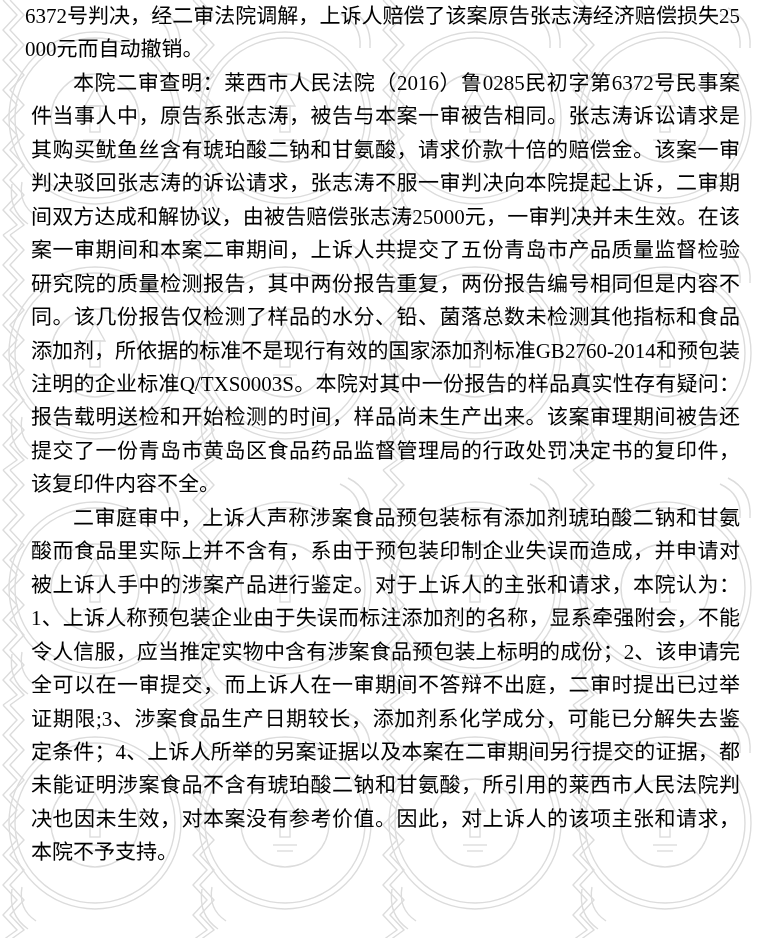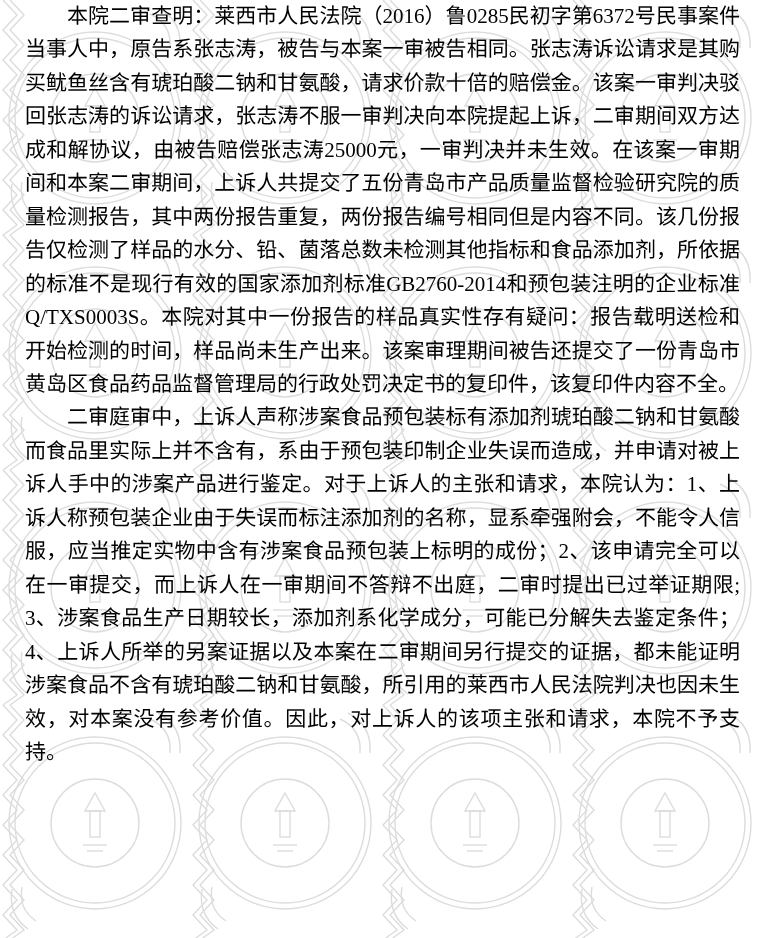--- a/index.html
+++ b/index.html
@@ -37,20 +37,21 @@
     text-align: justify;
     text-justify: inter-ideograph;
     word-break: break-all;
   }
   .doc p {
     margin: 0;
     padding: 0;
   }
   .doc p.indent {
     text-indent: 2em;
+    margin-left: 6px;
   }
 </style>
 </head>
 <body>
 
 <div class="page">
 
   <svg class="watermark" width="760" height="938" viewBox="0 0 760 938" xmlns="http://www.w3.org/2000/svg" aria-hidden="true">
     <defs>
       <pattern id="wm" width="190" height="235" patternUnits="userSpaceOnUse">
@@ -72,17 +73,18 @@
           <path d="M158 8 q24 12 22 40"></path>
           <path d="M36 216 q-18 -12 -14 -34"></path>
           <path d="M28 224 q-20 -14 -16 -40"></path>
         </g>
       </pattern>
     </defs>
     <rect width="760" height="938" fill="url(#wm)"></rect>
   </svg>
 
   <div class="doc">
+    <p>6372号判决，经二审法院调解，上诉人赔偿了该案原告张志涛经济赔偿损失25000元而自动撤销。</p>
     <p class="indent">本院二审查明：莱西市人民法院（2016）鲁0285民初字第6372号民事案件当事人中，原告系张志涛，被告与本案一审被告相同。张志涛诉讼请求是其购买鱿鱼丝含有琥珀酸二钠和甘氨酸，请求价款十倍的赔偿金。该案一审判决驳回张志涛的诉讼请求，张志涛不服一审判决向本院提起上诉，二审期间双方达成和解协议，由被告赔偿张志涛25000元，一审判决并未生效。在该案一审期间和本案二审期间，上诉人共提交了五份青岛市产品质量监督检验研究院的质量检测报告，其中两份报告重复，两份报告编号相同但是内容不同。该几份报告仅检测了样品的水分、铅、菌落总数未检测其他指标和食品添加剂，所依据的标准不是现行有效的国家添加剂标准GB2760-2014和预包装注明的企业标准Q/TXS0003S。本院对其中一份报告的样品真实性存有疑问：报告载明送检和开始检测的时间，样品尚未生产出来。该案审理期间被告还提交了一份青岛市黄岛区食品药品监督管理局的行政处罚决定书的复印件，该复印件内容不全。</p>
     <p class="indent">二审庭审中，上诉人声称涉案食品预包装标有添加剂琥珀酸二钠和甘氨酸而食品里实际上并不含有，系由于预包装印制企业失误而造成，并申请对被上诉人手中的涉案产品进行鉴定。对于上诉人的主张和请求，本院认为：1、上诉人称预包装企业由于失误而标注添加剂的名称，显系牵强附会，不能令人信服，应当推定实物中含有涉案食品预包装上标明的成份；2、该申请完全可以在一审提交，而上诉人在一审期间不答辩不出庭，二审时提出已过举证期限;3、涉案食品生产日期较长，添加剂系化学成分，可能已分解失去鉴定条件；4、上诉人所举的另案证据以及本案在二审期间另行提交的证据，都未能证明涉案食品不含有琥珀酸二钠和甘氨酸，所引用的莱西市人民法院判决也因未生效，对本案没有参考价值。因此，对上诉人的该项主张和请求，本院不予支持。</p>
   </div>
 
 </div>
 
 </body></html>

